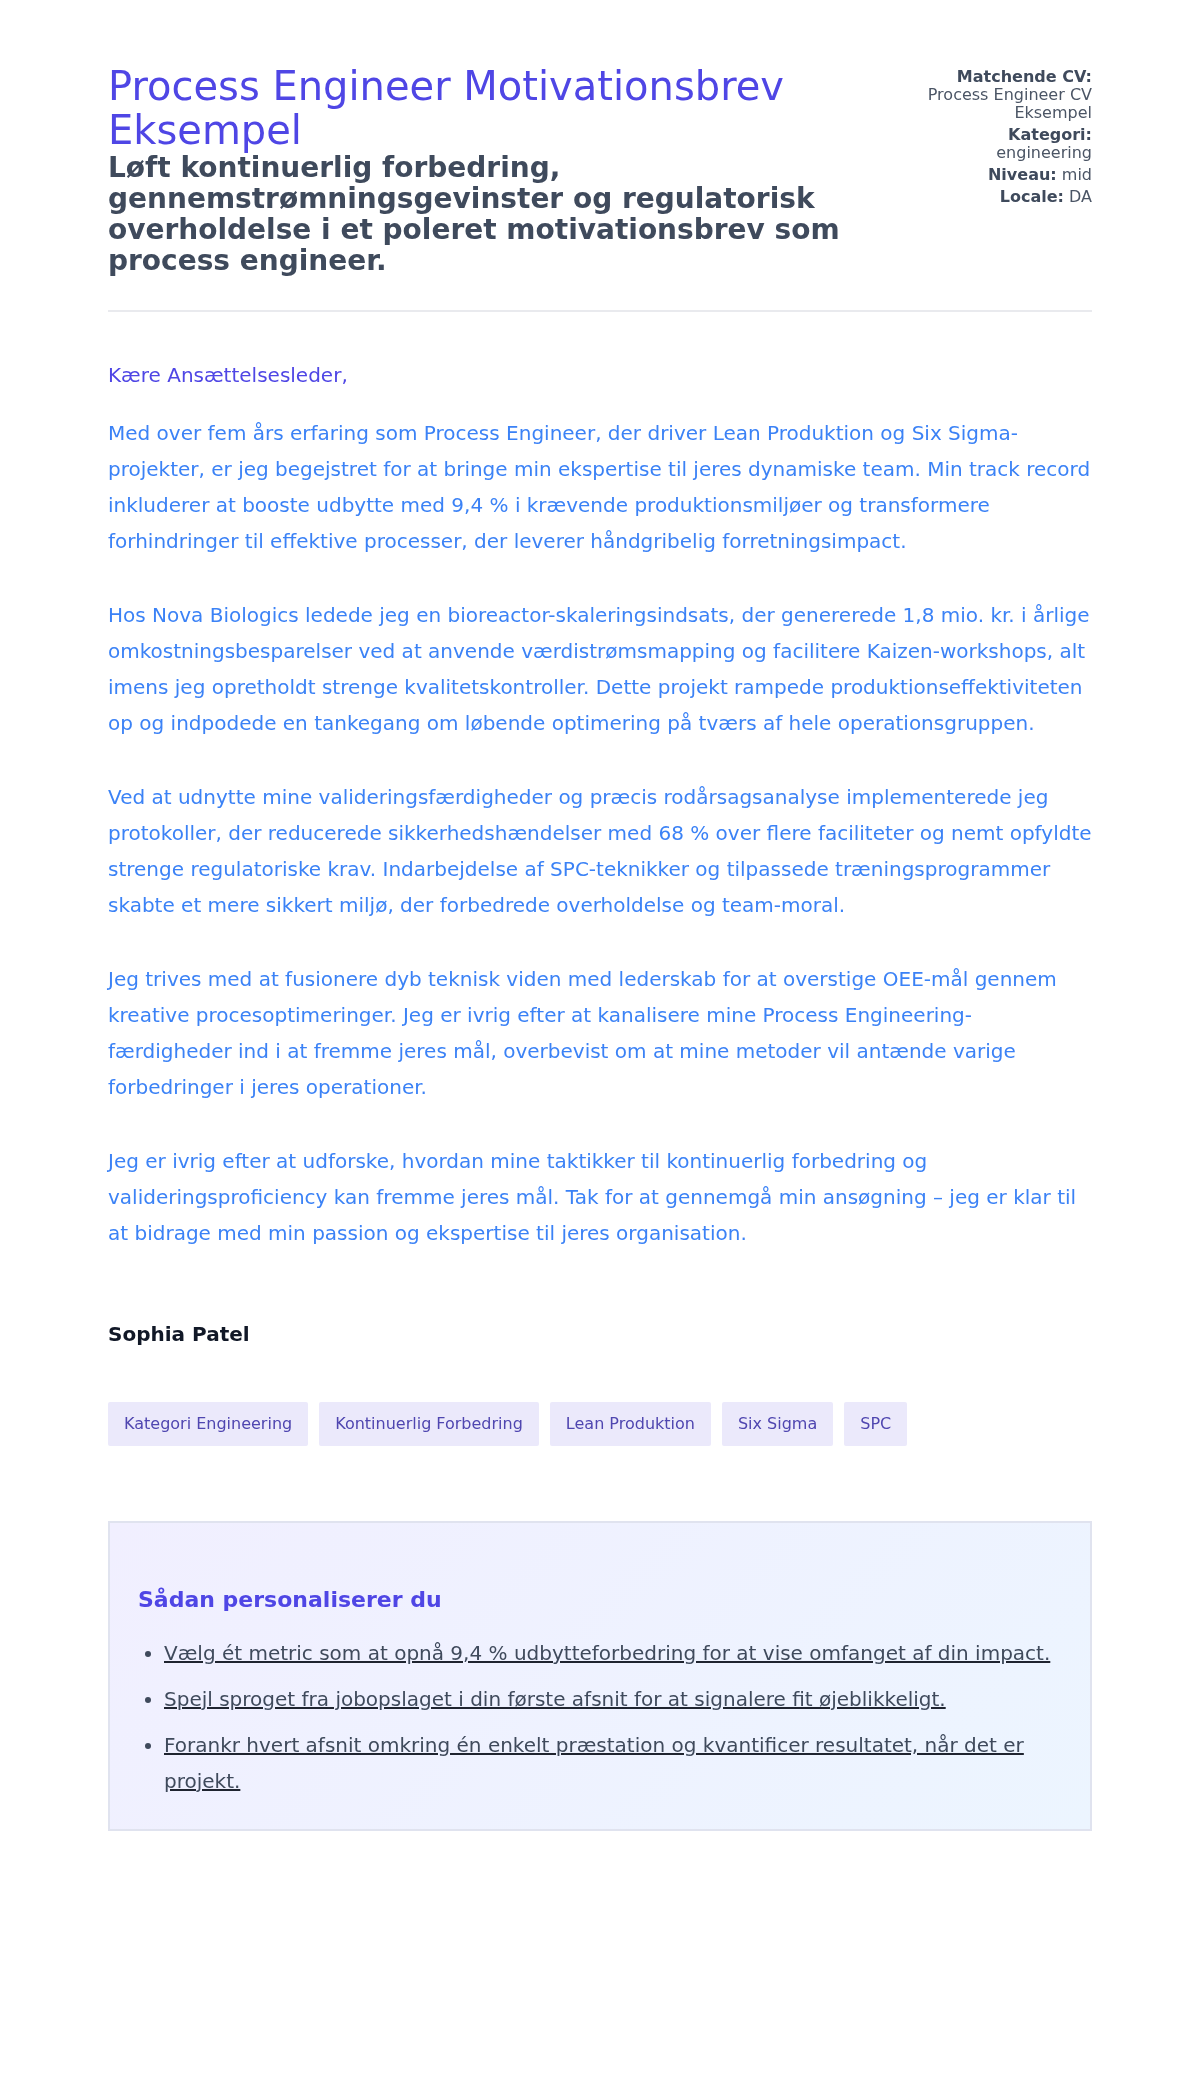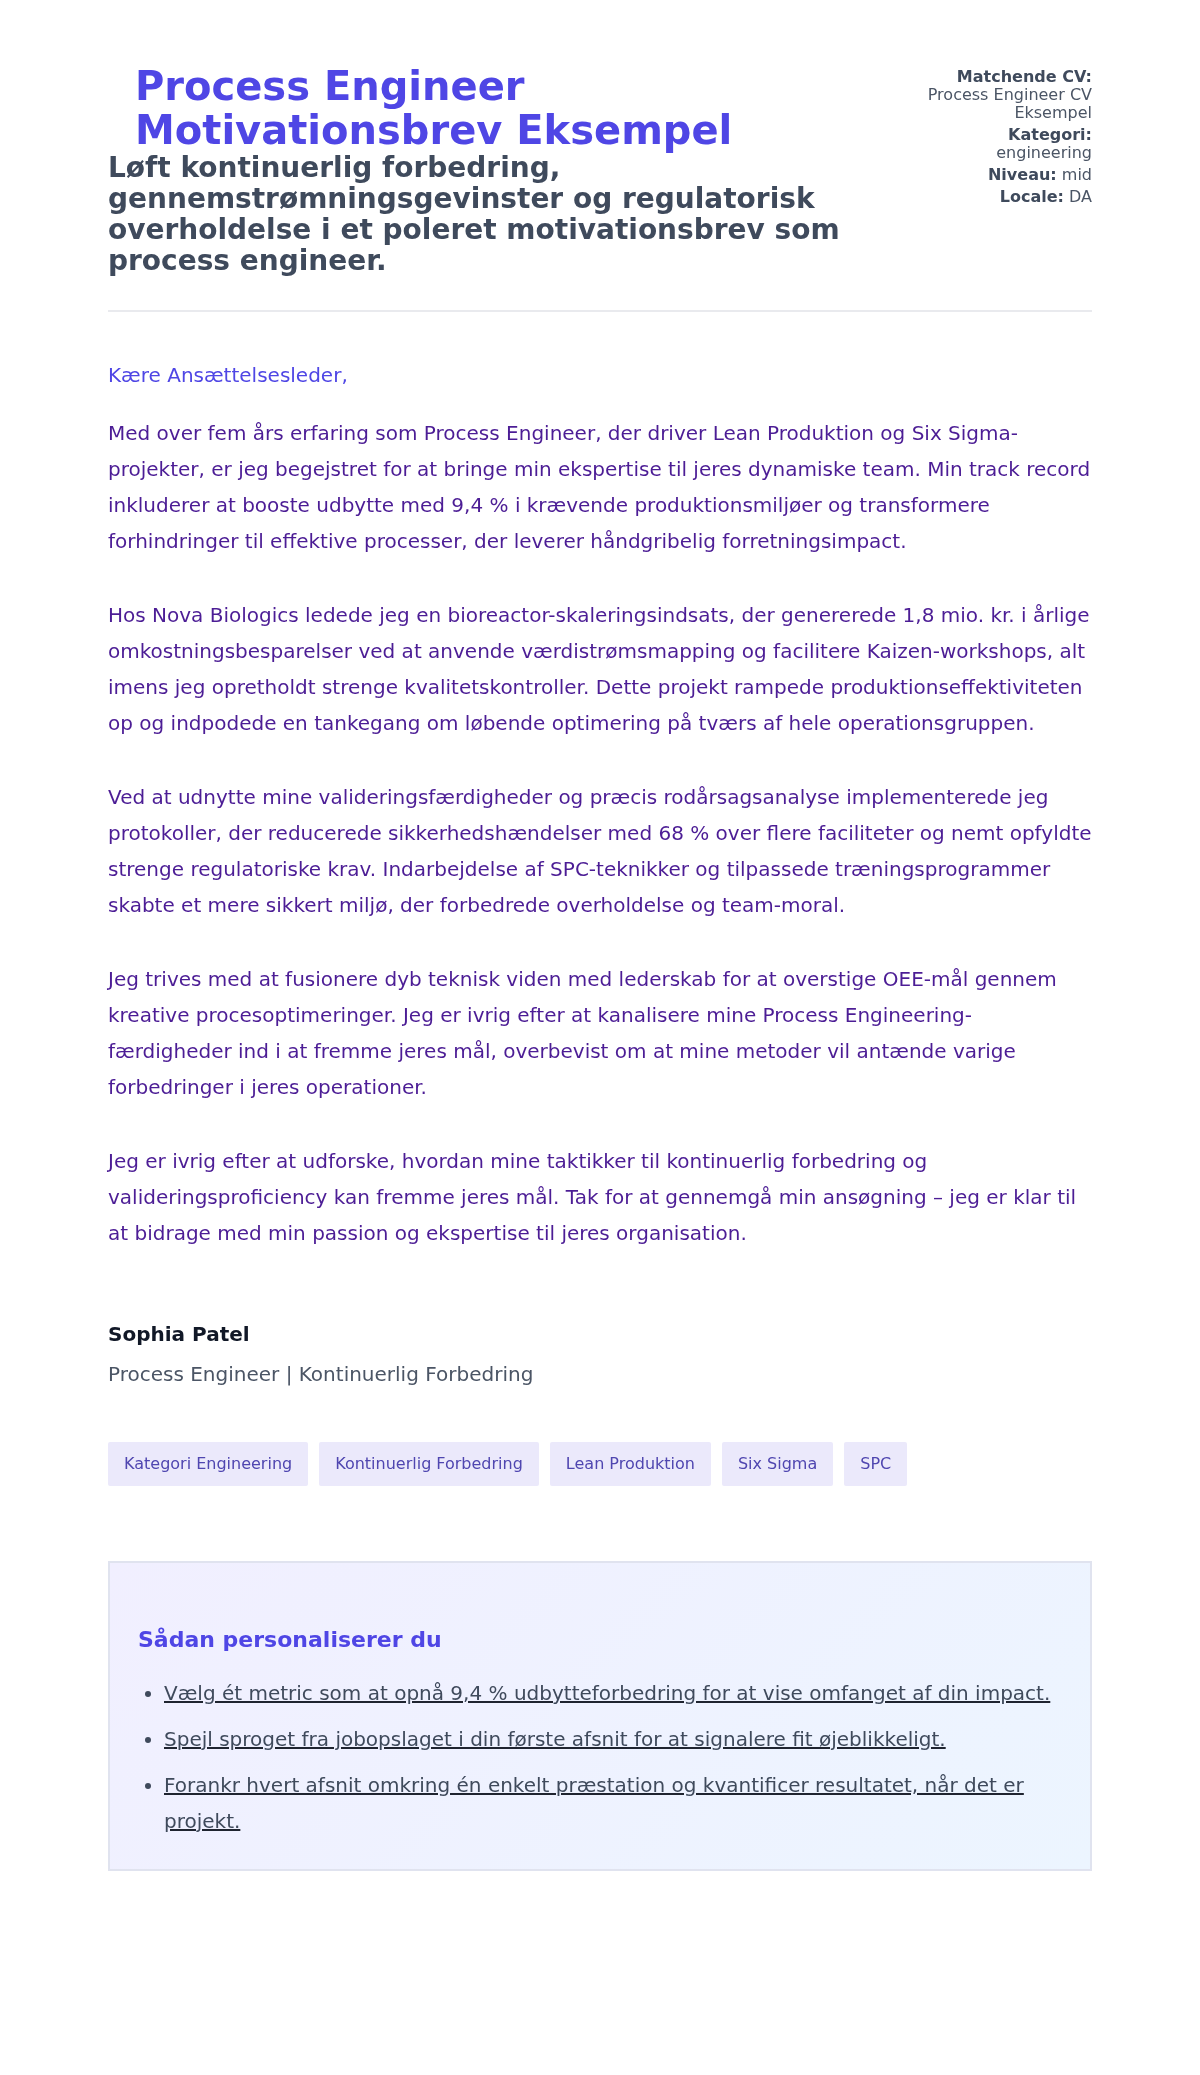--- a/index.html
+++ b/index.html
@@ -17,24 +17,23 @@
     display: flex;
     justify-content: space-between;
     align-items: flex-start;
     padding-bottom: 34px;
     border-bottom: 2px solid #e9eaee;
   }
   .header-left { width: 800px; }
   .title {
     font-size: 40px;
     line-height: 44px;
-    font-weight: 700;
+    font-weight: 400;
     color: #4f46e5;
     letter-spacing: 0px;
-    margin-left: 27px;
   }
   .subtitle {
     margin-top: 0px;
     font-size: 28px;
     line-height: 31px;
     font-weight: 700;
     color: #3f4a5c;
   }
   .meta {
     text-align: right;
@@ -51,21 +50,21 @@
     margin-top: 50px;
     font-size: 20px;
     line-height: 26px;
     font-weight: 400;
     color: #4f46e5;
   }
   .letter-body { margin-top: 27px; }
   .letter-body p {
     font-size: 20px;
     line-height: 36px;
-    color: #4c1d95;
+    color: #3b82f6;
     margin-bottom: 38px;
   }
   .letter-body p:last-child { margin-bottom: 0; }
   .signature { margin-top: 70px; }
   .sig-name {
     font-size: 20px;
     line-height: 26px;
     font-weight: 700;
     color: #111827;
   }
@@ -150,21 +149,20 @@
   <div class="letter-body">
     <p>Med over fem års erfaring som Process Engineer, der driver Lean Produktion og Six Sigma-projekter, er jeg begejstret for at bringe min ekspertise til jeres dynamiske team. Min track record inkluderer at booste udbytte med 9,4 % i krævende produktionsmiljøer og transformere forhindringer til effektive processer, der leverer håndgribelig forretningsimpact.</p>
     <p>Hos Nova Biologics ledede jeg en bioreactor-skaleringsindsats, der genererede 1,8 mio. kr. i årlige omkostningsbesparelser ved at anvende værdistrømsmapping og facilitere Kaizen-workshops, alt imens jeg opretholdt strenge kvalitetskontroller. Dette projekt rampede produktionseffektiviteten op og indpodede en tankegang om løbende optimering på tværs af hele operationsgruppen.</p>
     <p>Ved at udnytte mine valideringsfærdigheder og præcis rodårsagsanalyse implementerede jeg protokoller, der reducerede sikkerhedshændelser med 68 % over flere faciliteter og nemt opfyldte strenge regulatoriske krav. Indarbejdelse af SPC-teknikker og tilpassede træningsprogrammer skabte et mere sikkert miljø, der forbedrede overholdelse og team-moral.</p>
     <p>Jeg trives med at fusionere dyb teknisk viden med lederskab for at overstige OEE-mål gennem kreative procesoptimeringer. Jeg er ivrig efter at kanalisere mine Process Engineering-færdigheder ind i at fremme jeres mål, overbevist om at mine metoder vil antænde varige forbedringer i jeres operationer.</p>
     <p>Jeg er ivrig efter at udforske, hvordan mine taktikker til kontinuerlig forbedring og valideringsproficiency kan fremme jeres mål. Tak for at gennemgå min ansøgning – jeg er klar til at bidrage med min passion og ekspertise til jeres organisation.</p>
   </div>
 
   <div class="signature">
     <div class="sig-name">Sophia Patel</div>
-    <div class="sig-role">Process Engineer | Kontinuerlig Forbedring</div>
   </div>
 
   <div class="tags">
     <span class="tag">Kategori Engineering</span>
     <span class="tag">Kontinuerlig Forbedring</span>
     <span class="tag">Lean Produktion</span>
     <span class="tag">Six Sigma</span>
     <span class="tag">SPC</span>
   </div>
 

